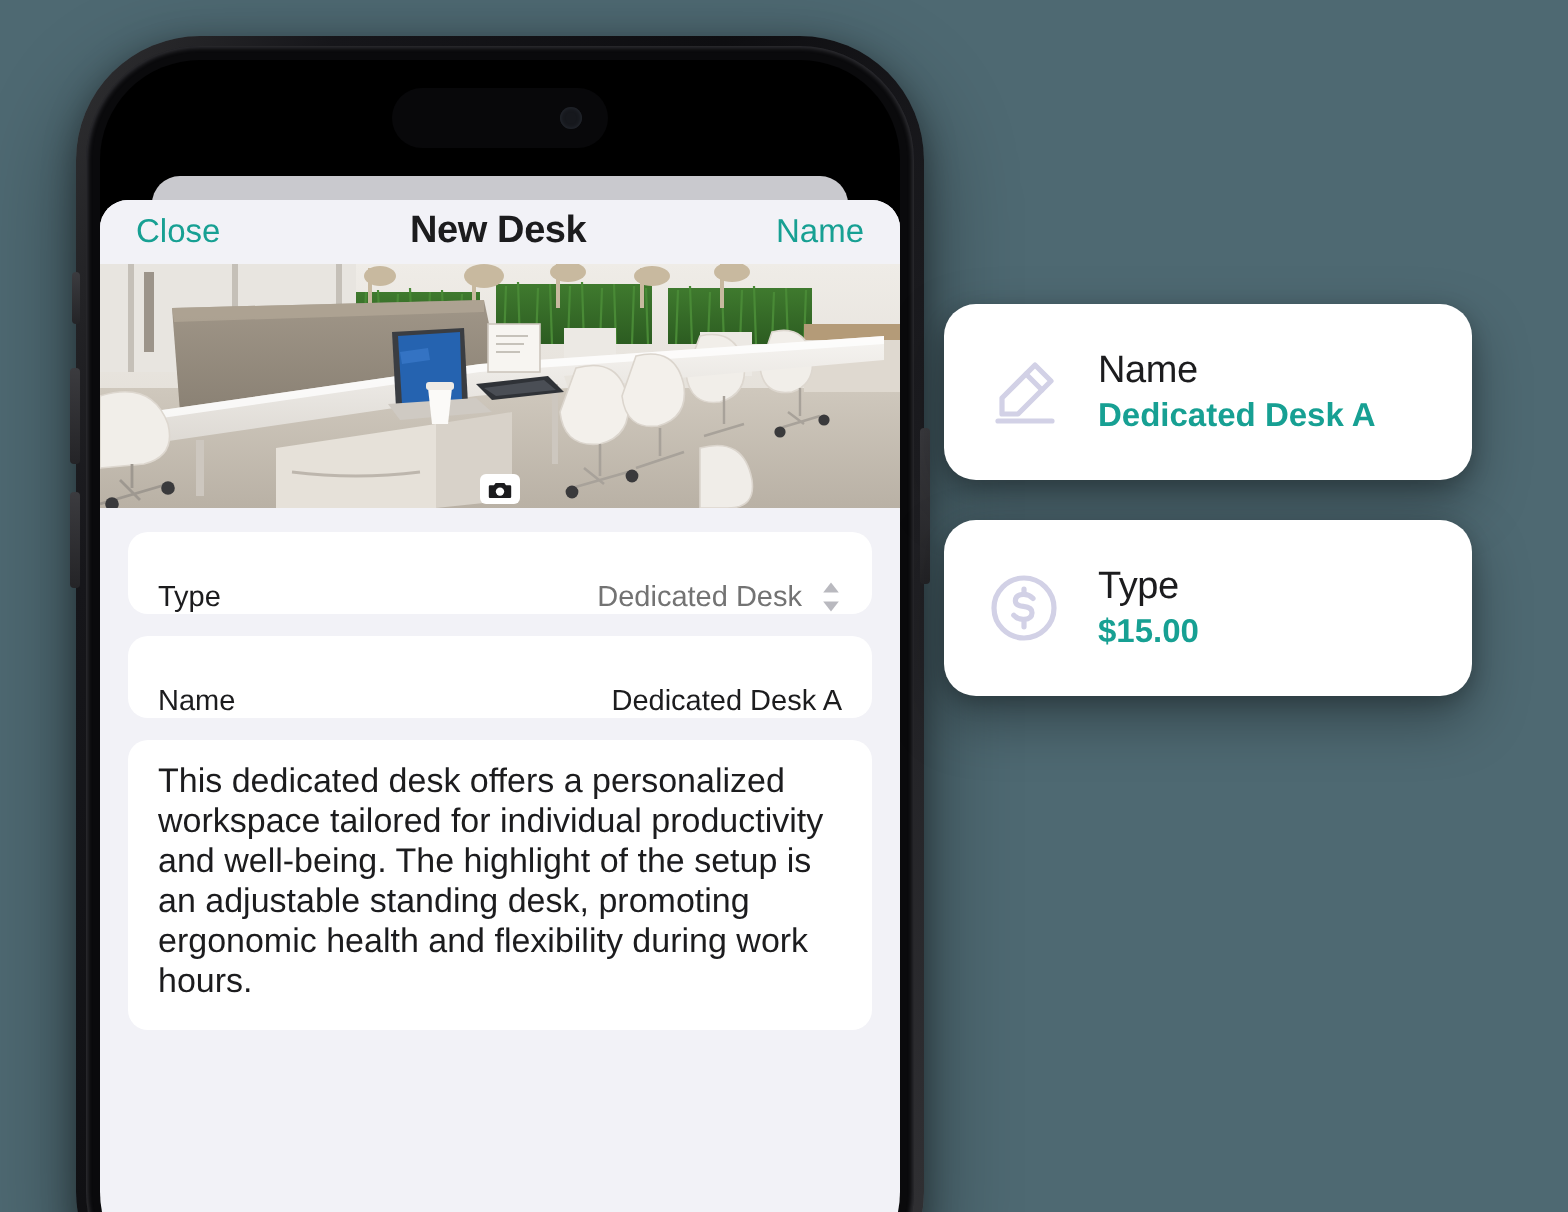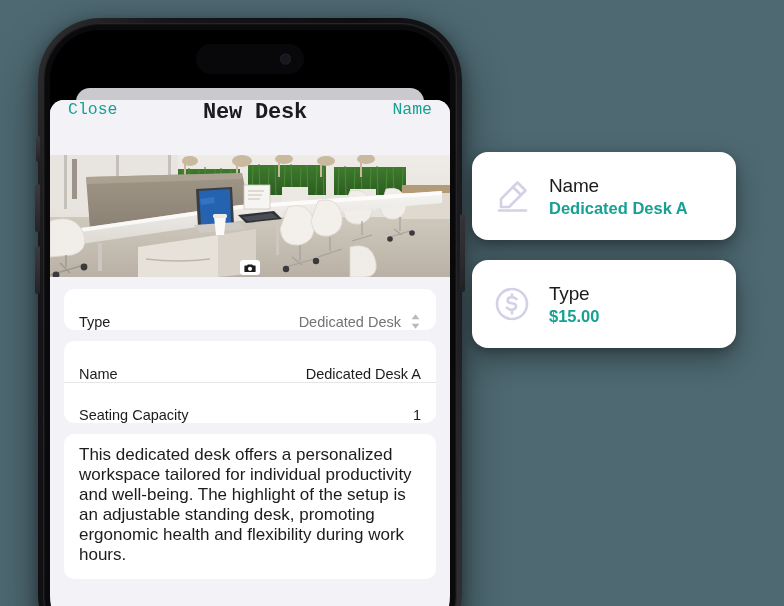--- a/index.html
+++ b/index.html
@@ -113,36 +113,35 @@
     right: 0;
     top: 70px;
     bottom: 0;
     background: #f2f2f7;
     border-radius: 14px 14px 0 0;
     z-index: 8;
     overflow: hidden;
   }
 
   #sheet-navbar {
-    height: 55px;
+    height: 32px;
     display: flex;
-    align-items: flex-start;
+    align-items: center;
     justify-content: space-between;
     padding: 0 18px;
     background: #f2f2f7;
-    font-family: Liberation Mono, monospace;
   }
   #close-button, #done-button {
     font-size: 16.5px;
     color: #17a093;
     cursor: pointer;
     white-space: nowrap;
   }
   #sheet-title {
-    font-size: 22px;
+    font-size: 19px;
     font-weight: bold;
     color: #1c1c1e;
     letter-spacing: -0.2px;
   }
 
   
   #desk-photo {
     position: relative;
     height: 122px;
     overflow: hidden;
@@ -408,24 +407,20 @@
                 </svg>
               </span>
             </div>
           </div>
 
           <div class="form-group">
             <div class="form-row">
               <span>Name</span>
               <span class="row-value">Dedicated Desk A</span>
             </div>
-            <div class="form-row">
-              <span>Seating Capacity</span>
-              <span class="row-value">1</span>
-            </div>
           </div>
 
           <div id="description-box">This dedicated desk offers a personalized workspace tailored for individual productivity and well-being. The highlight of the setup is an adjustable standing desk, promoting ergonomic health and flexibility during work hours.</div>
         </div>
 
       </div>
     </div>
   </div>
 </div>
 

